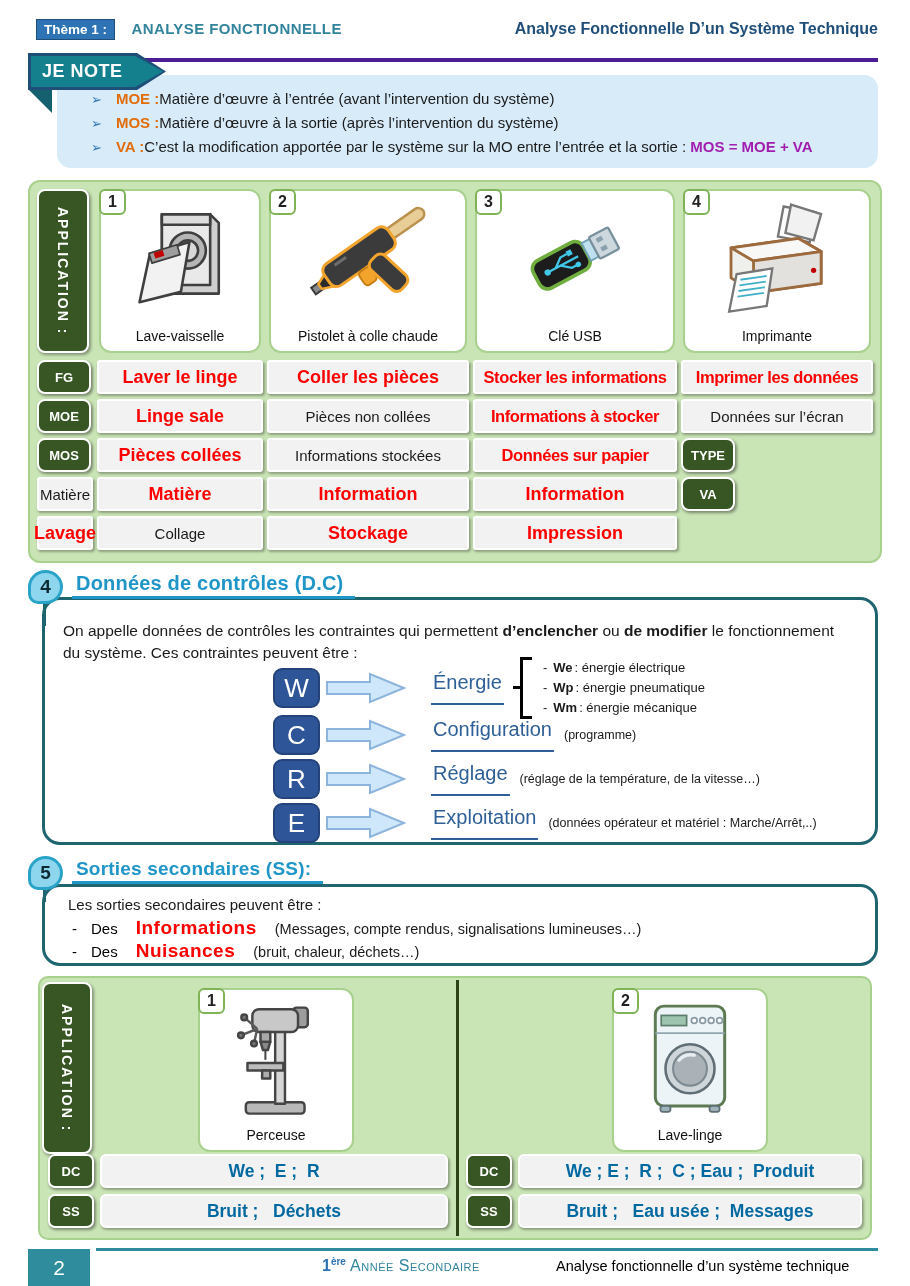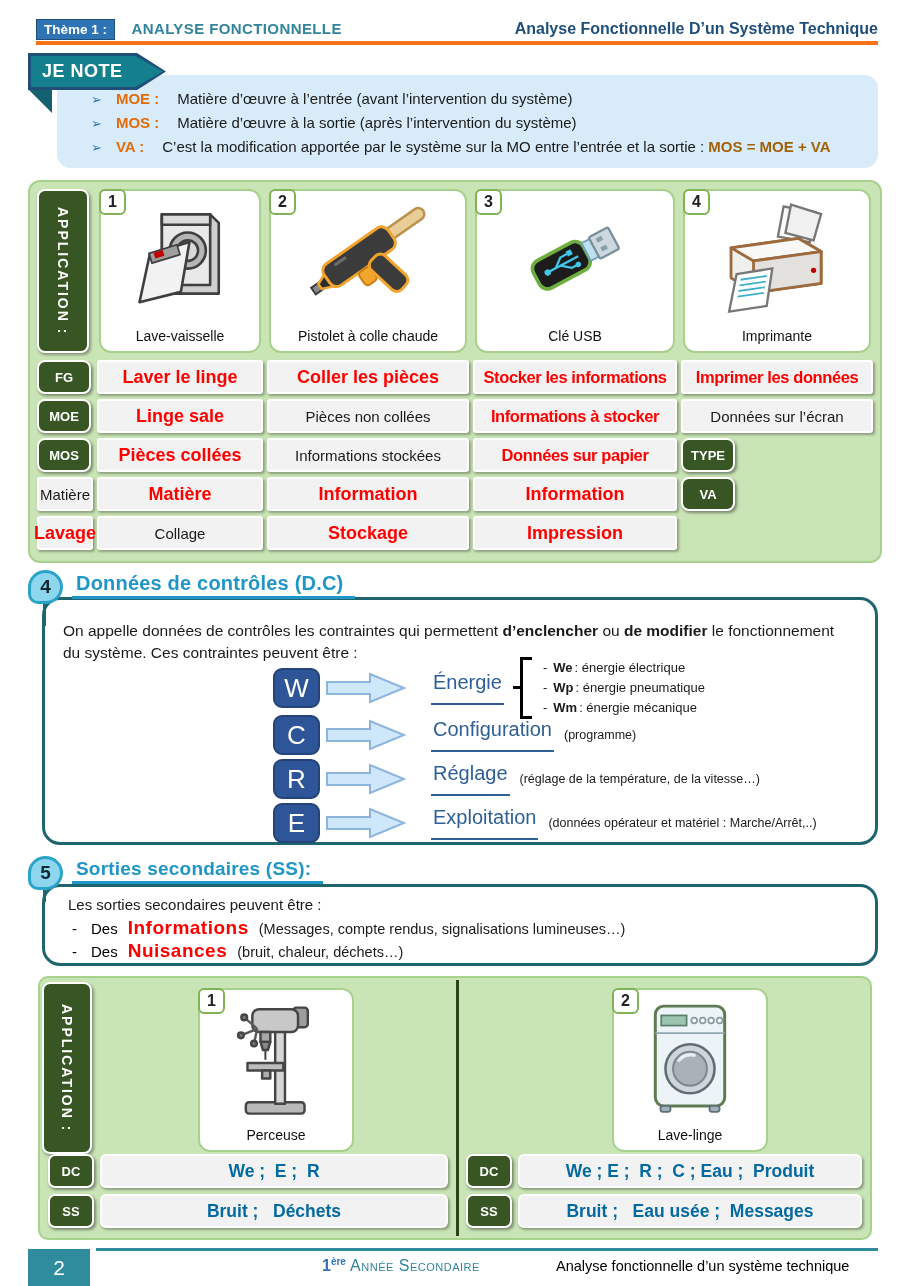--- a/index.html
+++ b/index.html
@@ -1,43 +1,43 @@
 <!DOCTYPE html>
 <html><head>
 <meta charset="utf-8">
 <style>
   html,body{margin:0;padding:0;background:#fff}
   .page{position:relative;width:910px;height:1286px;background:#fff;overflow:hidden;
         font-family:"Liberation Sans",sans-serif;}
 
   
-  .header{position:absolute;left:36px;top:20px;width:842px;border-bottom:4px solid #f97316;
-          padding-bottom:3px;display:flex;justify-content:space-between;align-items:flex-end}
+  .header{position:absolute;left:36px;top:20px;width:842px;border-bottom:4px solid #4c1d95;
+          padding-bottom:20px;display:flex;justify-content:space-between;align-items:flex-end}
   .theme-label{background:#2e74b5;border:1px solid #1f4e79;color:#fff;font-weight:bold;
                font-size:13.5px;padding:2px 7px}
   .theme-title{color:#31849b;font-weight:bold;font-size:15px;margin-left:12px;letter-spacing:.4px}
   .doc-title{color:#1f4e79;font-weight:bold;font-size:16px}
 
   
   .jenote{position:absolute;left:28px;top:53px;width:138px;height:37px;z-index:4}
   .jenote-outer{position:absolute;inset:0;background:#1f4e79;
                 clip-path:polygon(0 0,79% 0,100% 50%,79% 100%,0 100%)}
   .jenote-inner{position:absolute;inset:3px;background:#15808d;
                 clip-path:polygon(0 0,79% 0,100% 50%,79% 100%,0 100%);
                 display:flex;align-items:center;padding-left:11px;color:#fff;font-weight:bold;
                 font-size:18px;letter-spacing:.5px}
   .jenote-fold{position:absolute;left:28px;top:89px;width:24px;height:24px;background:#14606f;
                clip-path:polygon(0 0,100% 0,100% 100%);z-index:3}
   .note-box{position:absolute;left:57px;top:75px;width:821px;height:93px;background:#d7ebf9;
             border-radius:14px;z-index:1;padding:15px 20px 0 34px;box-sizing:border-box}
   .note-line{display:flex;align-items:baseline;margin-bottom:6px;font-size:15px;line-height:17px}
   .note-bullet{color:#2e74b5;font-size:13px;margin-right:14px}
-  .note-term{color:#e36c0a;font-weight:bold;margin-right:18px;white-space:pre}
+  .note-term{color:#e36c0a;font-weight:bold;margin-right:0;white-space:pre}
   .note-text{color:#1a1a1a;white-space:pre-wrap}
-  .note-highlight{color:#a16207;font-weight:bold}
+  .note-highlight{color:#a21caf;font-weight:bold}
 
   
   .app1{position:absolute;left:28px;top:180px;width:854px;height:383px;background:#c9e4b5;
         border:2px solid #a9d18e;border-radius:12px;box-sizing:border-box}
   .app1-grid{display:grid;grid-template-columns:56px 166px 202px 204px 192px;
              grid-template-rows:168px 34px 34px 34px 34px 34px;column-gap:4px;row-gap:5px;
              padding:5px 7px}
   .sidebar{background:#375623;border:2px solid #fff;border-radius:8px;
            box-shadow:1.5px 2px 3px rgba(0,0,0,.35);display:flex;align-items:center;
            justify-content:center}
@@ -93,21 +93,21 @@
   .energy-item{white-space:pre}
   .energy-term{font-weight:bold;margin:0 2px 0 6px}
 
   #sec5-badge{left:28px;top:856px} #sec5-stem{left:43px;top:888px;height:14px}
   #sec5-title{left:72px;top:858px;font-size:19px}
   #sec5-box{left:42px;top:884px;width:836px;height:82px;padding:9px 16px 0 23px}
   .sec5-intro{font-size:15px;color:#1a1a1a;margin-bottom:4px}
   .ss-item{display:flex;align-items:baseline;margin-bottom:1px}
   .ss-dash{margin:0 14px 0 4px;font-size:15px}
   .ss-prefix{font-size:15px}
-  .ss-term{color:#f00;font-weight:bold;font-size:19px;margin:0 10px;letter-spacing:.5px}
+  .ss-term{color:#f00;font-weight:bold;font-size:19px;margin:0 18px;letter-spacing:.5px}
   .ss-note{font-size:14.5px;color:#1a1a1a}
 
   
   .app2{position:absolute;left:38px;top:976px;width:834px;height:264px;background:#c9e4b5;
         border:2px solid #a9d18e;border-radius:10px;box-sizing:border-box}
   .app2-divider{position:absolute;left:416px;top:2px;width:3px;height:256px;background:#2c4317}
   .app2 .sidebar{position:absolute;left:2px;top:4px;width:46px;height:168px}
   .app2-card{position:absolute;top:8px;width:156px;height:164px}
   #app2-card-left{left:156px} #app2-card-right{left:570px}
   .app2-rows{position:absolute;display:grid;grid-template-columns:46px 1fr;

